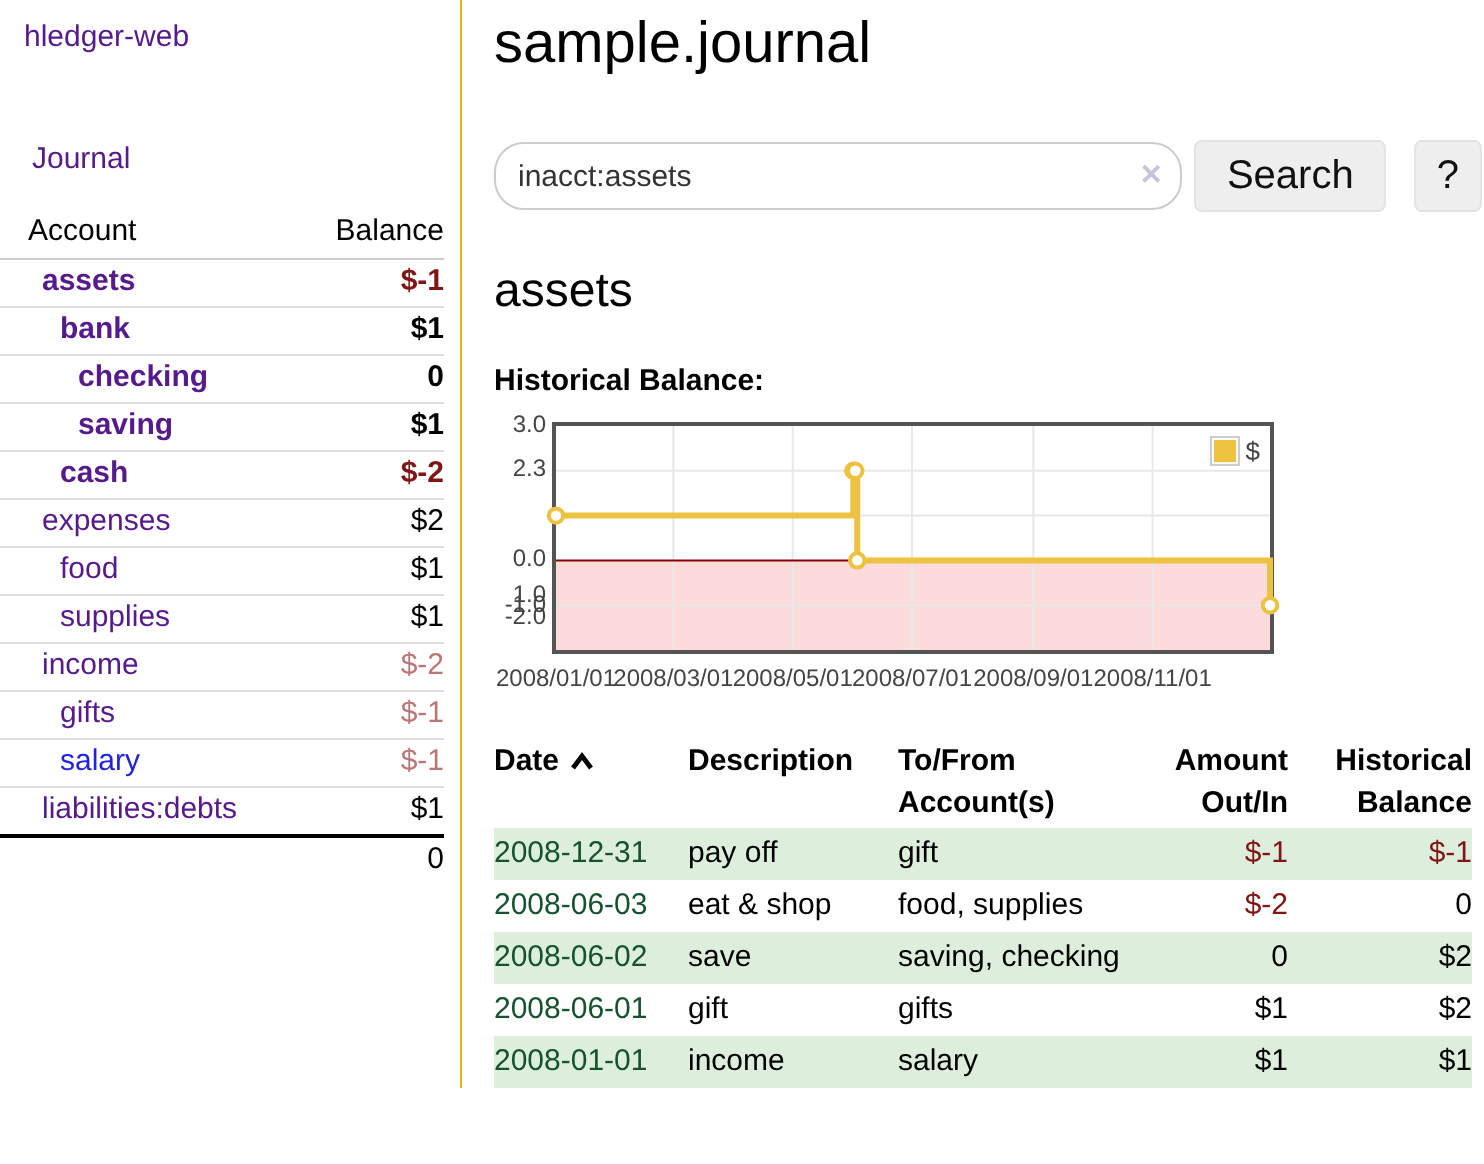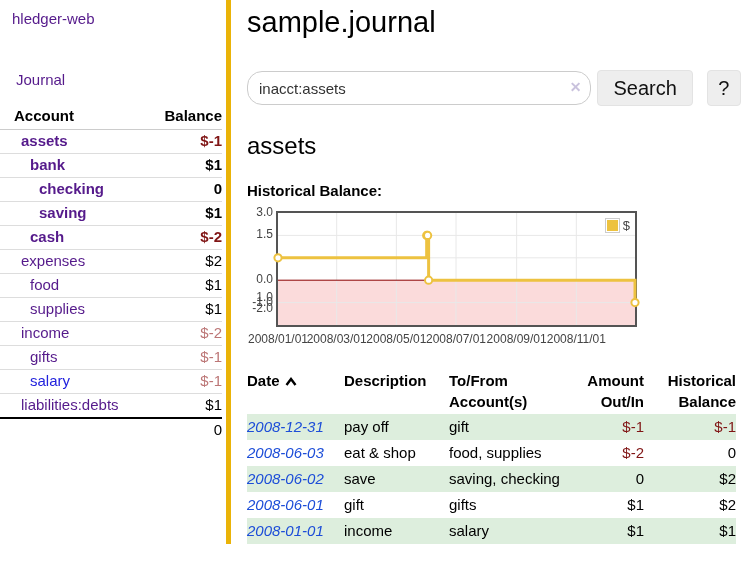--- a/index.html
+++ b/index.html
@@ -5,25 +5,25 @@
   html,body { margin:0; padding:0; }
   body {
     width:742px; height:582px; overflow:hidden;
     font-family:"Liberation Sans", sans-serif;
     background:#fff; color:#000; font-size:15px;
   }
   .app { display:flex; width:742px; }
 
   
   .sidebar { width:231px; flex:none; box-sizing:border-box; min-height:441px;
-             border-right:5px solid #eab308; padding-top:8px; }
+             border-right:1px solid #eab308; padding-top:8px; }
   .app-title { color:#551a8b; padding:2px 12px 0 12px; }
   .journal-link { color:#551a8b; padding:0 16px; margin-top:44px; display:block; text-decoration:none; cursor:pointer; }
   table.accounts { border-collapse:collapse; width:222px; margin-top:17px; font-size:15px; }
-  table.accounts th { font-weight:700; text-align:left; padding:2px 0 5px 14px; border-bottom:1px solid #ccc; }
+  table.accounts th { font-weight:400; text-align:left; padding:2px 0 5px 14px; border-bottom:1px solid #ccc; }
   table.accounts th.bal-h { text-align:right; padding:2px 0 5px 0; }
   table.accounts td { padding:2px 0 3px 0; line-height:18px; }
   table.accounts tbody tr + tr td { border-top:1px solid #ddd;margin-left:8px; }
   td.acct { padding-left:14px !important; }
   td.acct a { color:#551a8b; text-decoration:none; cursor:pointer; display:inline-block; }
   td.acct a.blue { color:#2222dd; }
   td.bal { text-align:right; }
   .bold { font-weight:bold; }
   .neg-strong { color:#801515; }
   .neg-muted { color:#bc7676; }
@@ -61,21 +61,21 @@
   .legend .lbl { font-size:13px; color:#444; margin-left:3px; }
 
   
   table.register { border-collapse:collapse; table-layout:fixed; width:489px;
       margin-top:20px; font-size:15px; }
   table.register th { font-weight:bold; text-align:left; vertical-align:top;
       padding:2px 0; line-height:21px; }
   table.register th.r, table.register td.r { text-align:right; }
   table.register td { padding:3px 0; vertical-align:top; line-height:20px; }
   table.register tr.green td { background:#ddeedd; }
-  td.c-date a { color:#1d4ed8; text-decoration:none; cursor:pointer;font-style:italic; }
+  td.c-date a { color:#14532d; text-decoration:none; cursor:pointer; }
   .caret-icon { display:inline-block; margin-left:5px; }
 </style>
 </head>
 <body>
 
 <div class="app">
 
   <aside class="sidebar">
     <div class="app-title">hledger-web</div>
     <a class="journal-link">Journal</a>
@@ -179,21 +179,21 @@
             <circle cx="149.64657534246575" cy="22.400000000000002" r="3.6" fill="#fff" stroke="#edc240" stroke-width="2"></circle>
             <circle cx="150.62465753424658" cy="67.2" r="3.6" fill="#fff" stroke="#edc240" stroke-width="2"></circle>
             <circle cx="357" cy="89.60000000000001" r="3.6" fill="#fff" stroke="#edc240" stroke-width="2"></circle>
           </svg>
         <div class="legend">
           <span class="swatch"></span>
           <span class="lbl">$</span>
         </div>
       </div>
     <div class="ytick" style="top: 0px; left: 0px;">3.0</div>
-        <div class="ytick" style="top: 22.4px; left: 0px;">1.5</div>
+        <div class="ytick" style="top: 22.4px; left: 0px;">2.3</div>
         <div class="ytick" style="top: 44.8px; left: 0px; margin-top: 40px;">1.0</div>
         <div class="ytick" style="top: 67.2px; left: 0px;">0.0</div>
         <div class="ytick" style="top: 89.6px; left: 0px;">-1.0</div>
         <div class="ytick" style="top: 96px; left: 0px;">-2.0</div>
         <div class="xtick" style="left: -2px;">2008/01/01</div>
         <div class="xtick" style="left: 56.6849px;">2008/03/01</div>
         <div class="xtick" style="left: 116.348px;">2008/05/01</div>
         <div class="xtick" style="left: 176.011px;">2008/07/01</div>
         <div class="xtick" style="left: 236.652px;">2008/09/01</div>
         <div class="xtick" style="left: 296.315px;">2008/11/01</div>

